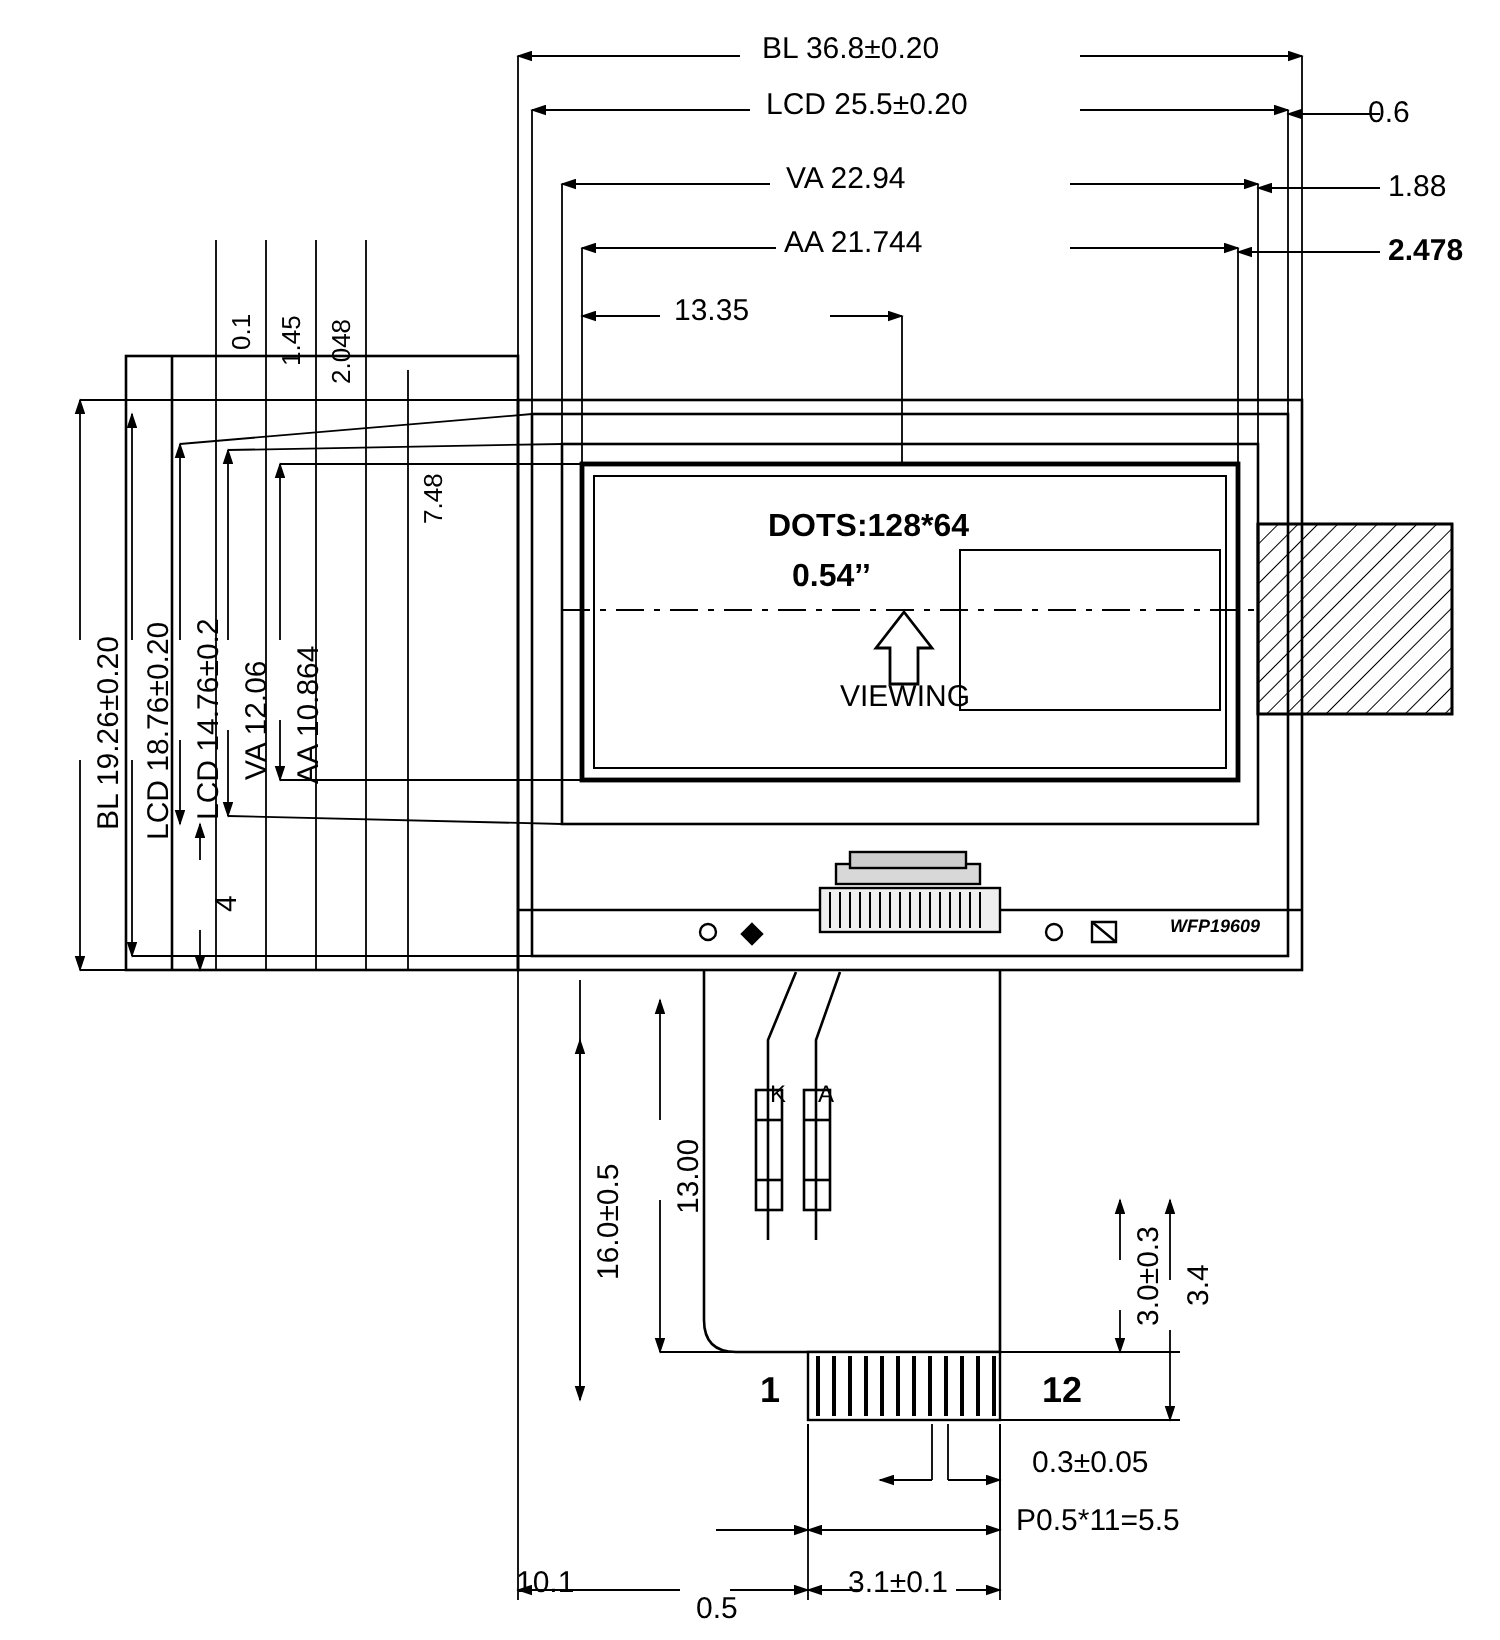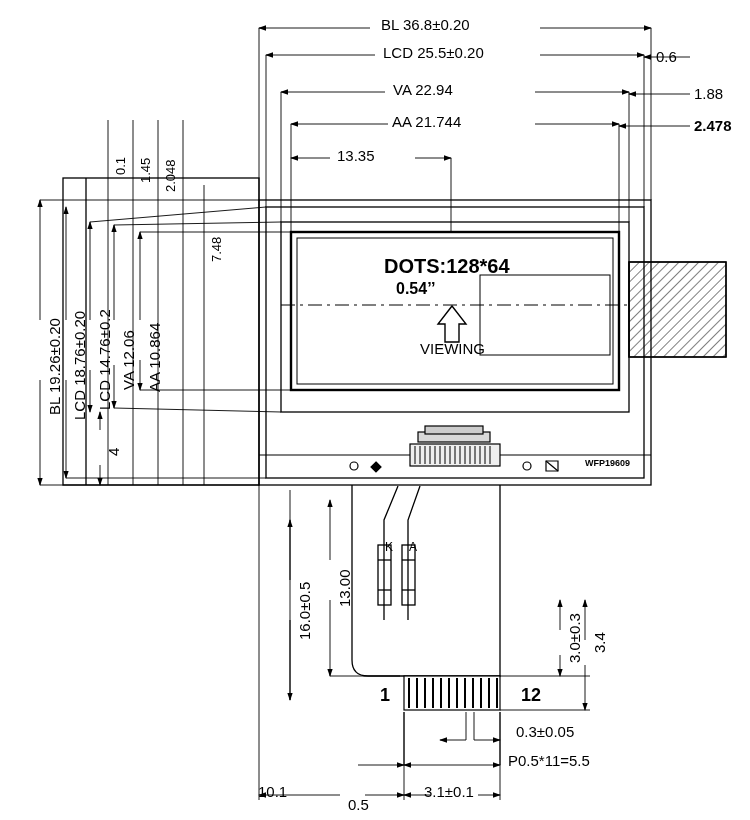--- a/index.html
+++ b/index.html
@@ -221,21 +221,21 @@
       <rect x="480" y="275" width="130" height="80" fill="none" stroke="#000" stroke-width="1"></rect>
       <path d="M452,306 l14,18 l-7,0 l0,18 l-14,0 l0,-18 l-7,0 z" fill="#fff" stroke="#000" stroke-width="1.4"></path>
     </g>
   </svg>
 
   <div class="lbl big" style="left:381px;top:16px;">BL  36.8±0.20</div>
   <div class="lbl big" style="left:383px;top:44px;">LCD  25.5±0.20</div>
   <div class="lbl big" style="left:393px;top:81px;">VA  22.94</div>
   <div class="lbl big" style="left:392px;top:113px;">AA  21.744</div>
   <div class="lbl big" style="left:337px;top:147px;text-align:right;">13.35</div>
-  <div class="lbl big" style="left:656px;top:48px;text-align:right;">0.6</div>
+  <div class="lbl big" style="left:684px;top:48px;text-align:right;">0.6</div>
   <div class="lbl big" style="left:694px;top:85px;">1.88</div>
   <div class="lbl big" style="left:694px;top:117px;font-weight:bold;">2.478</div>
 
   <div class="lbl v" style="left:113px;top:175px;transform:rotate(-90deg);">0.1</div>
   <div class="lbl v" style="left:138px;top:183px;transform:rotate(-90deg);">1.45</div>
   <div class="lbl v" style="left:163px;top:192px;transform:rotate(-90deg);">2.048</div>
   <div class="lbl v" style="left:209px;top:262px;transform:rotate(-90deg);">7.48</div>
 
   <div class="lbl v big" style="left:46px;top:415px;transform:rotate(-90deg);">BL  19.26±0.20</div>
   <div class="lbl v big" style="left:71px;top:420px;transform:rotate(-90deg);">LCD  18.76±0.20</div>
@@ -247,24 +247,24 @@
   <div class="lbl v big" style="left:296px;top:640px;transform:rotate(-90deg);">16.0±0.5</div>
   <div class="lbl v big" style="left:336px;top:607px;transform:rotate(-90deg);">13.00</div>
   <div class="lbl v big" style="left:566px;top:663px;transform:rotate(-90deg);">3.0±0.3</div>
   <div class="lbl v big" style="left:591px;top:653px;transform:rotate(-90deg);">3.4</div>
   <div class="lbl big" style="left:516px;top:723px;">0.3±0.05</div>
   <div class="lbl big" style="left:348px;top:752px;margin-top:44px;">0.5</div>
   <div class="lbl big" style="left:508px;top:752px;">P0.5*11=5.5</div>
   <div class="lbl big" style="left:258px;top:783px;">10.1</div>
   <div class="lbl big" style="left:424px;top:783px;">3.1±0.1</div>
 
-  <div class="lbl" style="left:384px;top:255px;font-size:20px;font-weight:bold;text-align:right;">DOTS:128*64</div>
+  <div class="lbl" style="left:384px;top:255px;font-size:16px;font-weight:bold;text-align:right;">DOTS:128*64</div>
   <div class="lbl" style="left:396px;top:280px;font-size:16px;font-weight:bold;">0.54’’</div>
   <div class="lbl" style="left:420px;top:340px;font-size:15px;">VIEWING</div>
 
-  <div class="lbl" style="left:585px;top:458px;font-size:9px;font-weight:bold;">WFP19609</div>
+  <div class="lbl" style="left:585px;top:458px;font-size:9px;font-weight:bold;font-style:italic;">WFP19609</div>
   <div class="lbl" style="left:385px;top:540px;font-size:12px;">K</div>
   <div class="lbl" style="left:409px;top:540px;font-size:12px;">A</div>
 
   <div class="lbl" style="left:380px;top:685px;font-size:18px;font-weight:bold;">1</div>
   <div class="lbl" style="left:521px;top:685px;font-size:18px;font-weight:bold;">12</div>
 
 </div>
 
 </body></html>

